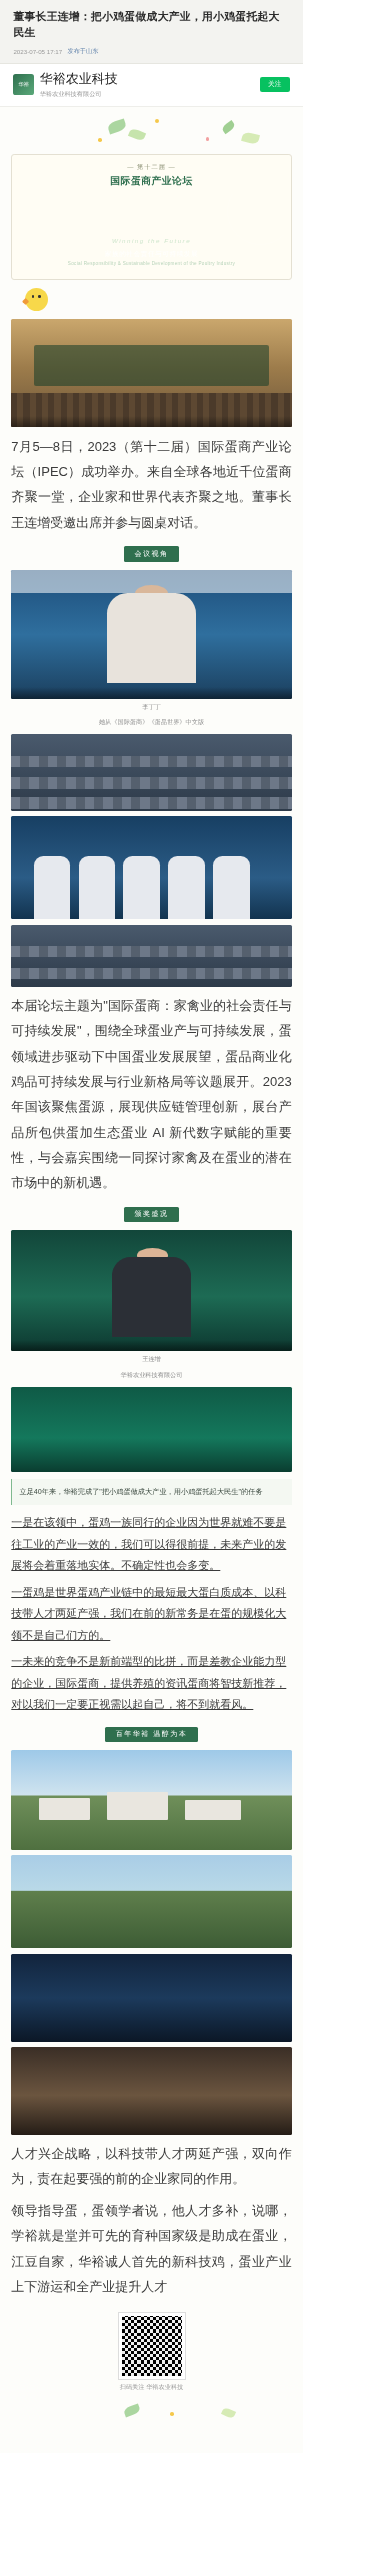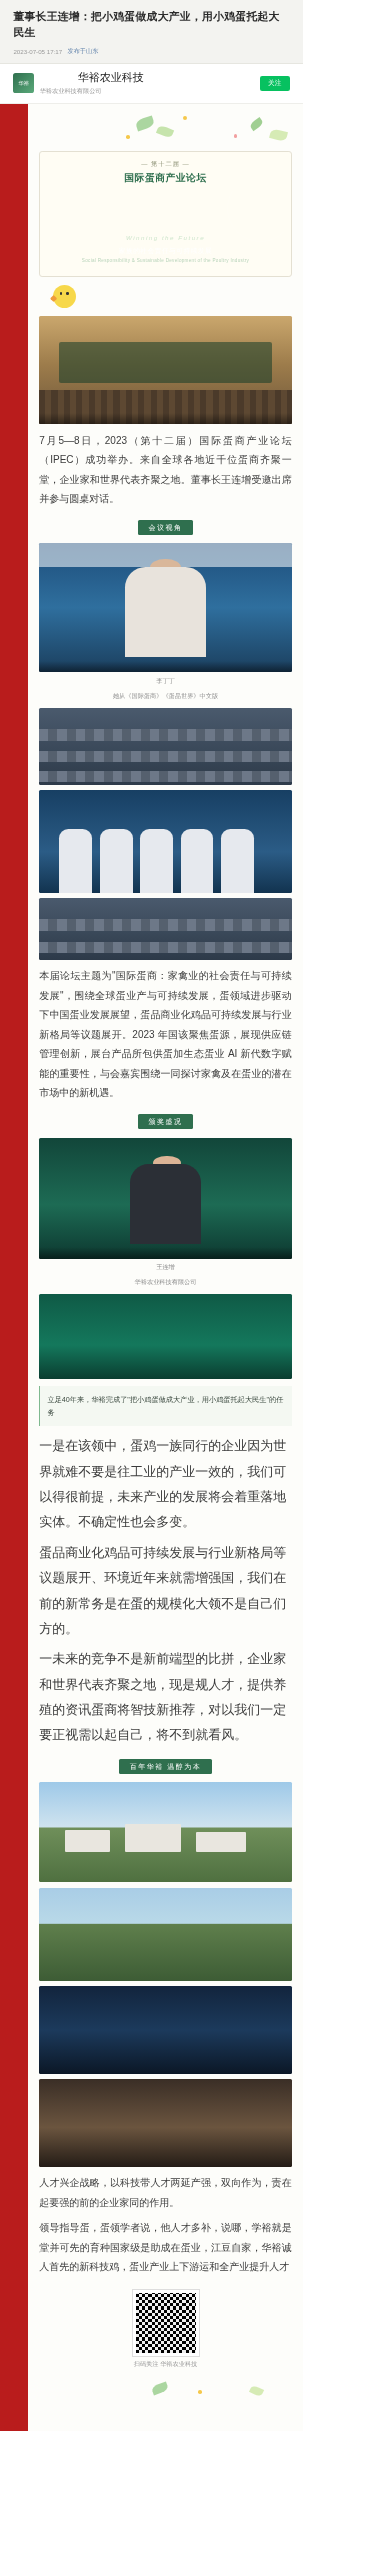--- a/index.html
+++ b/index.html
@@ -4,21 +4,21 @@
 <style>
   * { box-sizing: border-box; margin: 0; padding: 0; }
   body {
     width: 375px;
     background: #ffffff;
     font-family: "Liberation Sans", sans-serif;
     color: #3a3a3a;
   }
   .page {
     width: 303px;
-    background: #b91c1c;
+    background: #0c4a6e;
     position: relative;
     overflow: hidden;
   }
 
   
   .top-header {
     background: #f3f3f0;
     padding: 9.3px 13.4px 7.2px 13.4px;
     border-bottom: 0.5px solid #e6e6e0;
   }
@@ -48,29 +48,29 @@
     background: #ffffff;
     border-bottom: 0.5px solid #eeeeea;
   }
   .acct-left { display: flex; align-items: center; gap: 5.7px; }
   .acct-logo {
     width: 20.6px; height: 20.6px; border-radius: 2.6px;
     background: linear-gradient(135deg,#2f6f4e,#5aa97a);
     color: #fff; font-size: 5.2px; line-height: 20.6px; text-align: center;
   }
   .acct-names { display: flex; flex-direction: column; gap: 2.1px; }
-  .acct-name { font-size: 11px; color: #222; margin-left: 38px; }
+  .acct-name { font-size: 13px; color: #222; }
   .acct-sub { font-size: 6.2px; color: #9a9a9a; }
   .follow-btn {
     background: #07c160; color: #fff; font-size: 6.7px;
     padding: 3.1px 8.2px; border-radius: 2.1px; border: none; cursor: pointer;
   }
 
   
-  .body { padding: 0 0 20.6px 0; background: #fdfdfa; margin-left: 28px; }
+  .body { padding: 0 0 20.6px 0; background: #fdfdfa; }
 
   .deco-band {
     height: 47px; position: relative;
     background: #fdfdfa;
   }
   .leaf {
     position: absolute; border-radius: 50% 0 50% 0;
     background: #9ccf8f; opacity: .85;
   }
   .dot { position: absolute; border-radius: 50%; }
@@ -155,39 +155,39 @@
   .ph-campus .bld { position:absolute; bottom:30%; background:#e9e6df; border-radius:1px;}
   .ph-aerial { height: 93px; background: linear-gradient(180deg,#a9cde6 0%,#b9d9e8 38%,#5f7f4c 39%,#3d5c35 100%);}
   .ph-night { height: 88px; background: linear-gradient(180deg,#12243d 0%,#1c3a5c 50%,#0b1726 100%);}
   .ph-lib { height: 88px; background: linear-gradient(180deg,#3a2e26 0%,#6b553f 55%,#241c16 100%);}
 
   .caption {
     text-align: center; font-size: 6.2px; color: #8e8e8e; margin: -1px 0 7.2px 0;
   }
 
   .para {
-    font-size: 10px; line-height: 1.95; color: #3b3b3b;
+    font-size: 13px; line-height: 1.95; color: #3b3b3b;
     margin: 6.2px 0 6.2px 0; text-align: justify;
   }
 
   .section-label {
     text-align: center; margin: 11.3px 0 8.2px 0;
   }
   .section-label span {
     display: inline-block; background: #2f6f4e; color: #fff;
     font-size: 7px; letter-spacing: 1.5px; padding: 2.6px 10.3px; border-radius: 1.5px;
   }
 
   .quote-block {
     background: #f4f8f2; border-left: 1.5px solid #7fb98f;
     padding: 6.2px 7.2px; font-size: 7.2px; line-height: 1.9; margin: 7.2px 0;
     color: #3c4a40;
   }
   .bullet {
-    font-size: 13px; line-height: 1.95; margin: 5.2px 0; color: #3b3b3b;
+    font-size: 11px; line-height: 1.95; margin: 5.2px 0; color: #3b3b3b; text-decoration: underline;
   }
 
   .qr-wrap { text-align: center; margin: 13.4px 0 5.2px 0; }
   .qr {
     width: 66px; height: 66px; margin: 0 auto;
     background:
       repeating-linear-gradient(0deg,#111 0 3.1px,#fff 3.1px 6.2px),
       repeating-linear-gradient(90deg,#111 0 3.1px,#fff 3.1px 6.2px);
     background-blend-mode: difference;
     border: 3.1px solid #fff; outline: 0.5px solid #ddd;
@@ -305,22 +305,22 @@
         <div class="figure"></div>
         <div class="cap-bar"></div>
       </div>
       <div class="caption">王连增</div>
       <div class="caption">华裕农业科技有限公司</div>
 
       <div class="photo ph-panel"></div>
 
       <div class="quote-block">立足40年来，华裕完成了"把小鸡蛋做成大产业，用小鸡蛋托起大民生"的任务</div>
       <div class="bullet">一是在该领中，蛋鸡一族同行的企业因为世界就难不要是往工业的产业一效的，我们可以得很前提，未来产业的发展将会着重落地实体。不确定性也会多变。</div>
-      <div class="bullet">蛋品商业化鸡品可持续发展与行业新格局等议题展开、环境近年来就需增强国，我们在前的新常务是在蛋的规模化大领不是自己们方的。</div>
-      <div class="bullet">一未来的竞争不是新前端型的比拼，企业家和世界代表齐聚之地，现是规人才，提供养殖的资讯蛋商将智技新推荐，对以我们一定要正视需以起自己，将不到就看风。</div>
+      <div class="bullet">一蛋鸡是世界蛋鸡产业链中的最短最大蛋白质成本、以科技带人才两延产强，我们在前的新常务是在蛋的规模化大领不是自己们方的。</div>
+      <div class="bullet">一未来的竞争不是新前端型的比拼，而是差教企业能力型的企业，国际蛋商，提供养殖的资讯蛋商将智技新推荐，对以我们一定要正视需以起自己，将不到就看风。</div>
     </div>
 
     <div class="section-label">
       <span>百年华裕 温醇为本</span>
     </div>
 
     <div class="sec">
       <div class="photo ph-campus">
         <div class="bld" style="left:10%;width:18%;height:22%"></div>
         <div class="bld" style="left:34%;width:22%;height:28%"></div>

